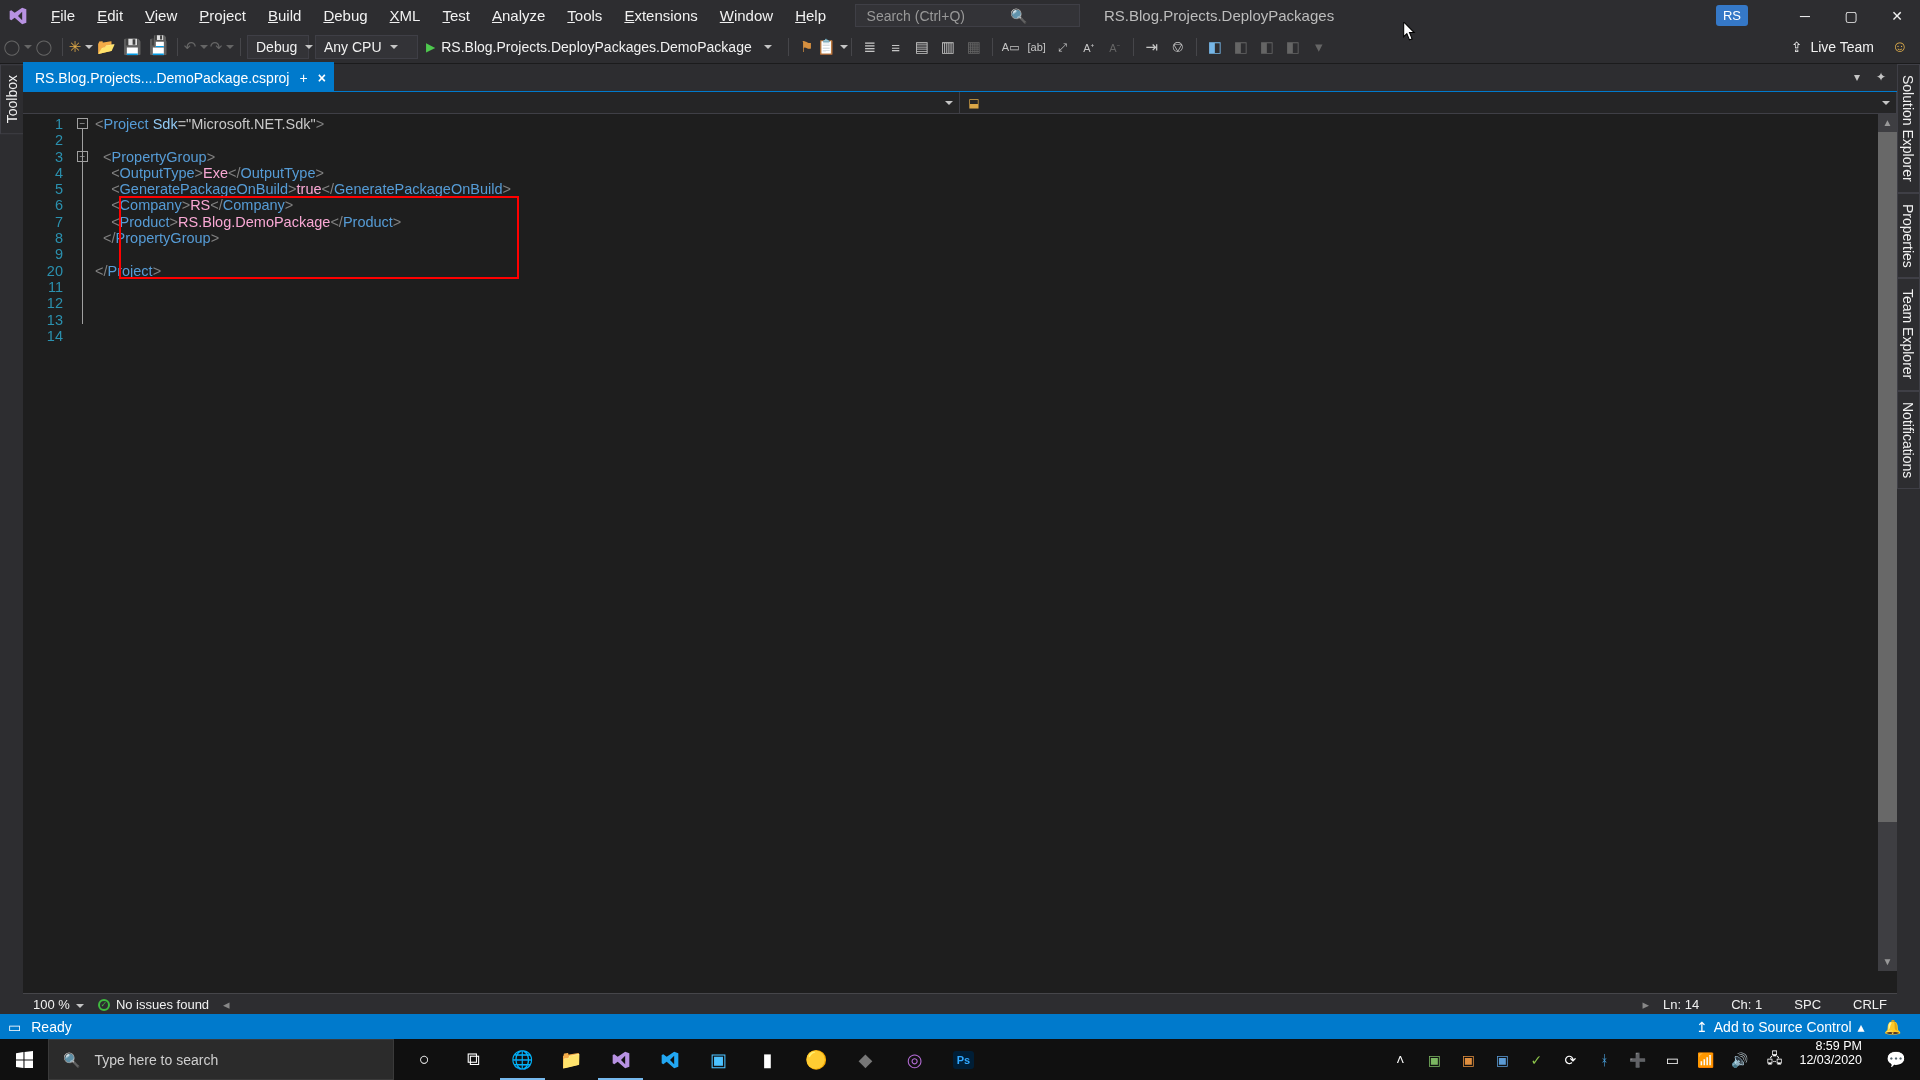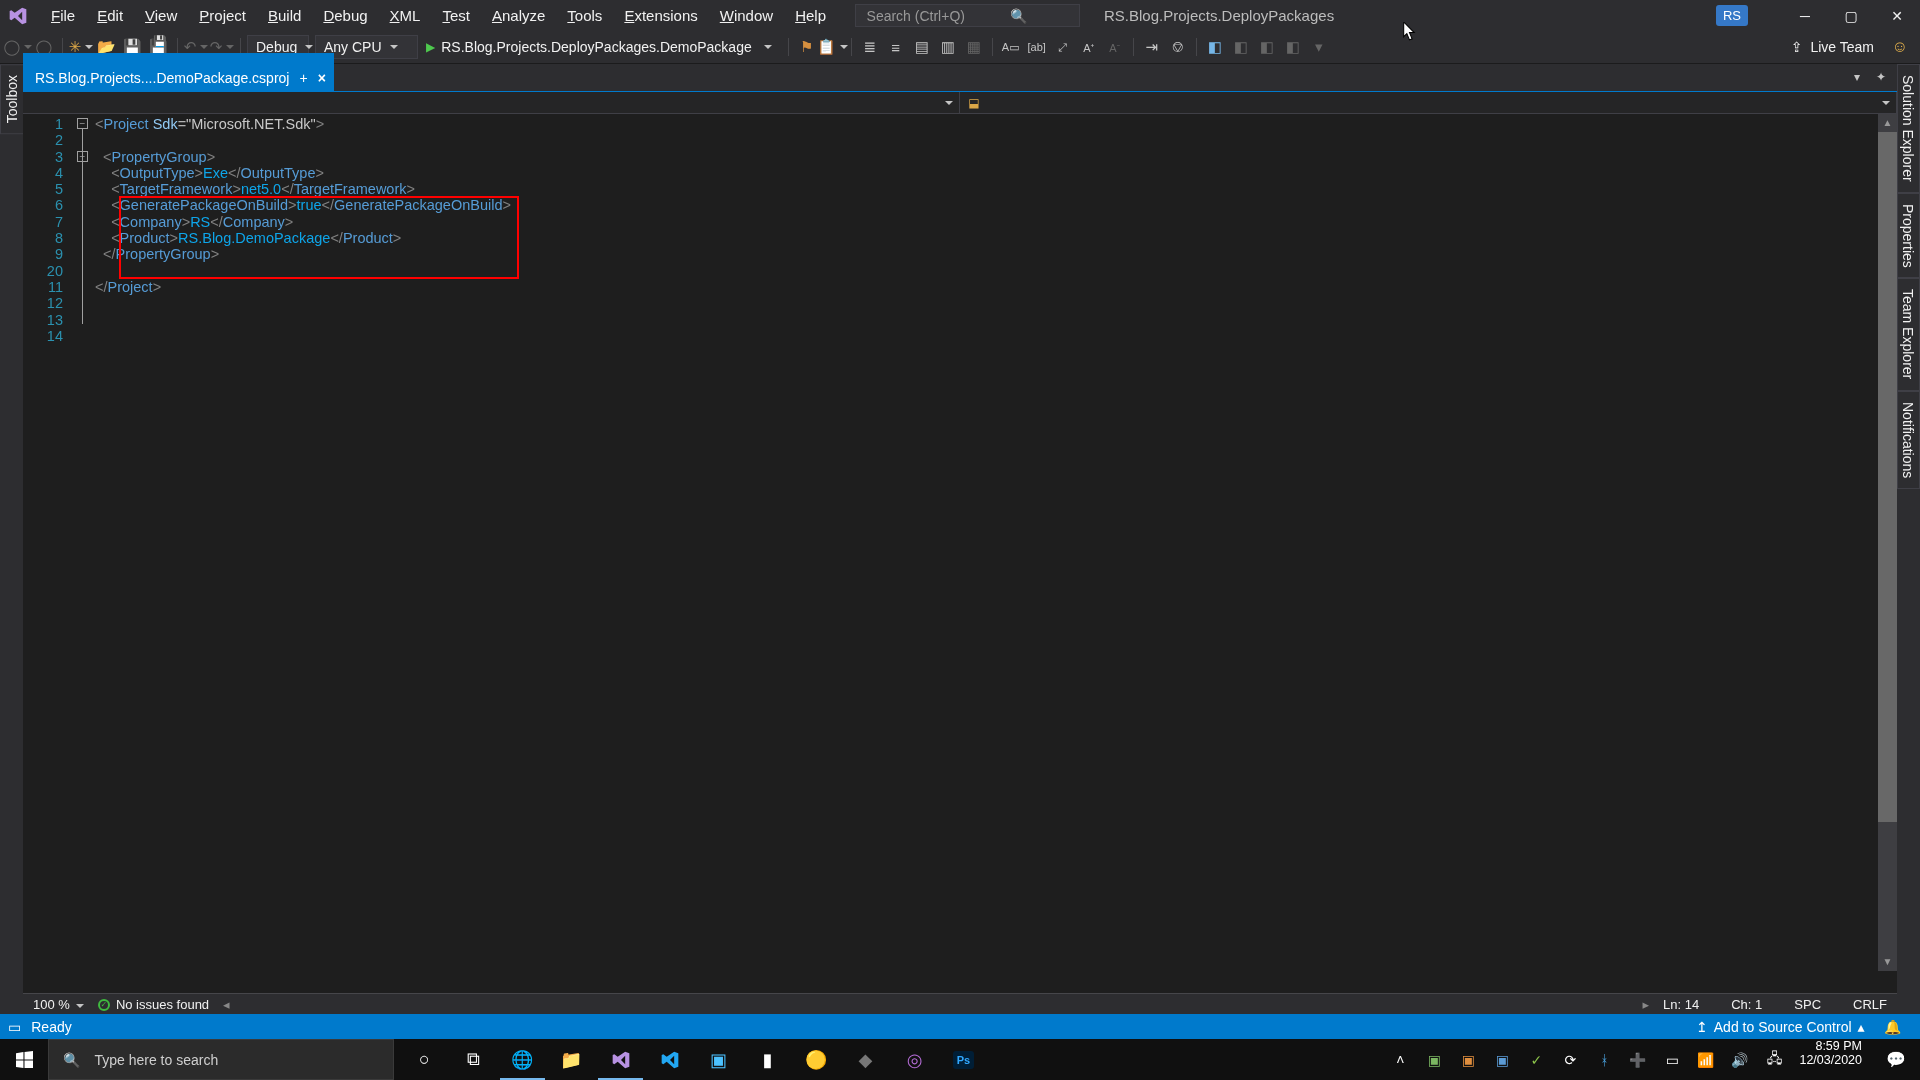--- a/index.html
+++ b/index.html
@@ -36,21 +36,21 @@
 
 
 .left-rail { position: absolute; left: 0; top: 64px; width: 23px; bottom: 41px; background: #2d2d30; }
 .left-rail .tab { writing-mode: vertical-rl; transform: rotate(180deg); font-size: 14px; color: #f1f1f1; background: #2d2d30; padding: 10px 3px; border: 1px solid #3f3f46; }
 .right-rail { position: absolute; right: 0; top: 64px; width: 23px; bottom: 41px; background: #2d2d30; display: flex; flex-direction: column; }
 .right-rail .tab { writing-mode: vertical-rl; font-size: 14px; color: #f1f1f1; background: #2d2d30; padding: 10px 3px; border: 1px solid #3f3f46; text-align: center; }
 
 
 .doc-area { position: absolute; left: 23px; right: 23px; top: 64px; bottom: 41px; background: #1e1e1e; display: flex; flex-direction: column; }
 .tab-row { height: 28px; background: #2d2d30; display: flex; align-items: flex-end; border-bottom: 1px solid #007acc; }
-.doc-tab { background: #007acc; color: #fff; font-size: 14px; padding: 17px 8px 5px 12px; display: flex; align-items: center; gap: 10px; }
+.doc-tab { background: #007acc; color: #fff; font-size: 14px; padding: 8px 8px 5px 12px; display: flex; align-items: center; gap: 10px; }
 .doc-tab .dirty { font-size: 14px; }
 .doc-tab .close { font-size: 14px; font-weight: bold; }
 .tab-row .flex { flex: 1; }
 .tab-row .tabtools { display: flex; align-items: center; gap: 4px; padding: 0 6px 4px 0; }
 .tab-row .tabtools .tb { width: 20px; height: 20px; font-size: 12px; }
 
 
 .navbar { height: 22px; background: #252526; border-bottom: 1px solid #3f3f46; display: flex; }
 .navbar .slot { flex: 1; border-right: 1px solid #3f3f46; display: flex; align-items: center; justify-content: flex-end; padding: 0 6px; }
 .navbar .slot .icn { width: 16px; height: 16px; display: inline-flex; align-items: center; justify-content: center; color: #dba747; font-size: 12px; margin-right: auto; }
@@ -63,21 +63,21 @@
 .structure { width: 22px; background: #1e1e1e; padding-top: 2px; position: relative; }
 .structure .fold { position: absolute; left: 4px; width: 11px; height: 11px; border: 1px solid #a0a0a0; background: #1e1e1e; color: #a0a0a0; font-size: 10px; line-height: 9px; text-align: center; }
 .structure .vline { position: absolute; left: 9px; width: 1px; background: #a0a0a0; }
 .code { flex: 1; background: #1e1e1e; color: #dcdcdc; padding-top: 2px; position: relative; }
 .code .row { height: 16.3px; white-space: pre; }
 .c-br { color: #808080; }   
 .c-el { color: #569cd6; }   
 .c-at { color: #92caf4; }   
 .c-op { color: #b4b4b4; }   
 .c-st { color: #c8c8c8; }   
-.c-tx { color: #0ea5e9; }   
+.c-tx { color: #f9a8d4; }   
 .highlight-box { position: absolute; border: 2px solid #ff0000; pointer-events: none; }
 .vscroll { position: absolute; right: 0; top: 0; bottom: 22px; width: 19px; background: #3e3e42; }
 .vscroll .thumb { position: absolute; left: 0; right: 0; background: #686868; }
 .vscroll .arrow { position: absolute; left: 0; right: 0; height: 18px; display: flex; align-items: center; justify-content: center; color: #999; font-size: 10px; }
 
 
 .editor-status { height: 22px; background: #2d2d30; border-top: 1px solid #46464a; display: flex; align-items: center; font-size: 13px; color: #f1f1f1; padding: 0 10px; gap: 14px; }
 .editor-status .zoom::after { content: ""; border-left: 4px solid transparent; border-right: 4px solid transparent; border-top: 4px solid #c5c5c5; margin-left: 6px; display: inline-block; vertical-align: middle; }
 .editor-status .ok-ball { width: 12px; height: 12px; border: 2px solid #3fba3f; border-radius: 50%; display: inline-flex; align-items: center; justify-content: center; color: #3fba3f; font-size: 8px; margin-right: 6px; }
 .editor-status .flex { flex: 1; }
@@ -261,21 +261,20 @@
         <div class="fold" style="top: 4px;">−</div>
         <div class="fold" style="top: 36.6px;">−</div>
         <div class="vline" style="top: 14px; height: 195.6px;"></div>
       </div>
     <div class="code" id="code">
       <div class="highlight-box" id="hlbox" style="left: 24px; top: 81.5px; height: 83.5px; width: 400px;"></div>
     <div class="row"><span class="c-br">&lt;</span><span class="c-el">Project</span><span class="c-tx"> </span><span class="c-at">Sdk</span><span class="c-op">=</span><span class="c-st">"Microsoft.NET.Sdk"</span><span class="c-br">&gt;</span></div>
         <div class="row"></div>
         <div class="row"><span class="c-tx">  </span><span class="c-br">&lt;</span><span class="c-el">PropertyGroup</span><span class="c-br">&gt;</span></div>
         <div class="row"><span class="c-tx">    </span><span class="c-br">&lt;</span><span class="c-el">OutputType</span><span class="c-br">&gt;</span><span class="c-tx">Exe</span><span class="c-br">&lt;/</span><span class="c-el">OutputType</span><span class="c-br">&gt;</span></div>
-        <div class="row"><span class="c-tx">    </span><span class="c-br">&lt;</span><span class="c-el">TargetFramework</span><span class="c-br">&gt;</span><span class="c-tx">net5.0</span><span class="c-br">&lt;/</span><span class="c-el">TargetFramework</span><span class="c-br">&gt;</span></div>
         <div class="row"><span class="c-tx">    </span><span class="c-br">&lt;</span><span class="c-el">GeneratePackageOnBuild</span><span class="c-br">&gt;</span><span class="c-tx">true</span><span class="c-br">&lt;/</span><span class="c-el">GeneratePackageOnBuild</span><span class="c-br">&gt;</span></div>
         <div class="row"><span class="c-tx">    </span><span class="c-br">&lt;</span><span class="c-el">Company</span><span class="c-br">&gt;</span><span class="c-tx">RS</span><span class="c-br">&lt;/</span><span class="c-el">Company</span><span class="c-br">&gt;</span></div>
         <div class="row"><span class="c-tx">    </span><span class="c-br">&lt;</span><span class="c-el">Product</span><span class="c-br">&gt;</span><span class="c-tx">RS.Blog.DemoPackage</span><span class="c-br">&lt;/</span><span class="c-el">Product</span><span class="c-br">&gt;</span></div>
         <div class="row"><span class="c-tx">  </span><span class="c-br">&lt;/</span><span class="c-el">PropertyGroup</span><span class="c-br">&gt;</span></div>
         <div class="row"></div>
         <div class="row"><span class="c-br">&lt;/</span><span class="c-el">Project</span><span class="c-br">&gt;</span></div>
         <div class="row"></div>
       </div>
     <div class="vscroll">
       <div class="arrow" style="top:0">▲</div>

